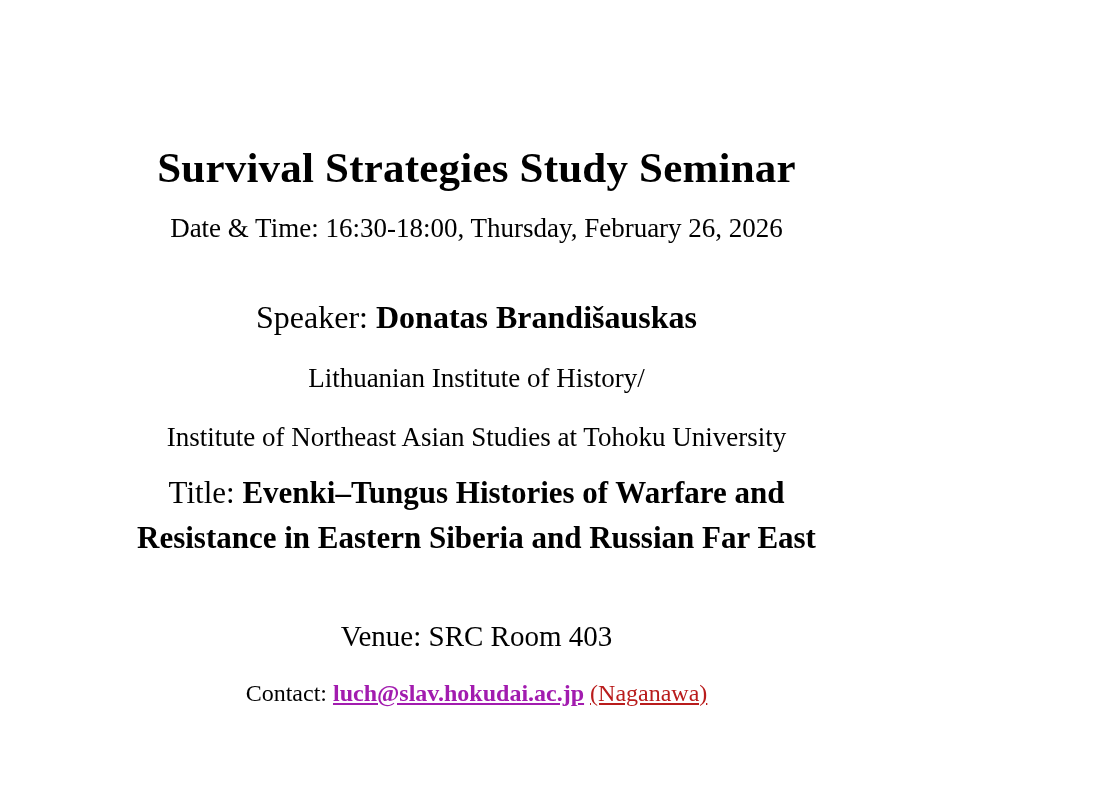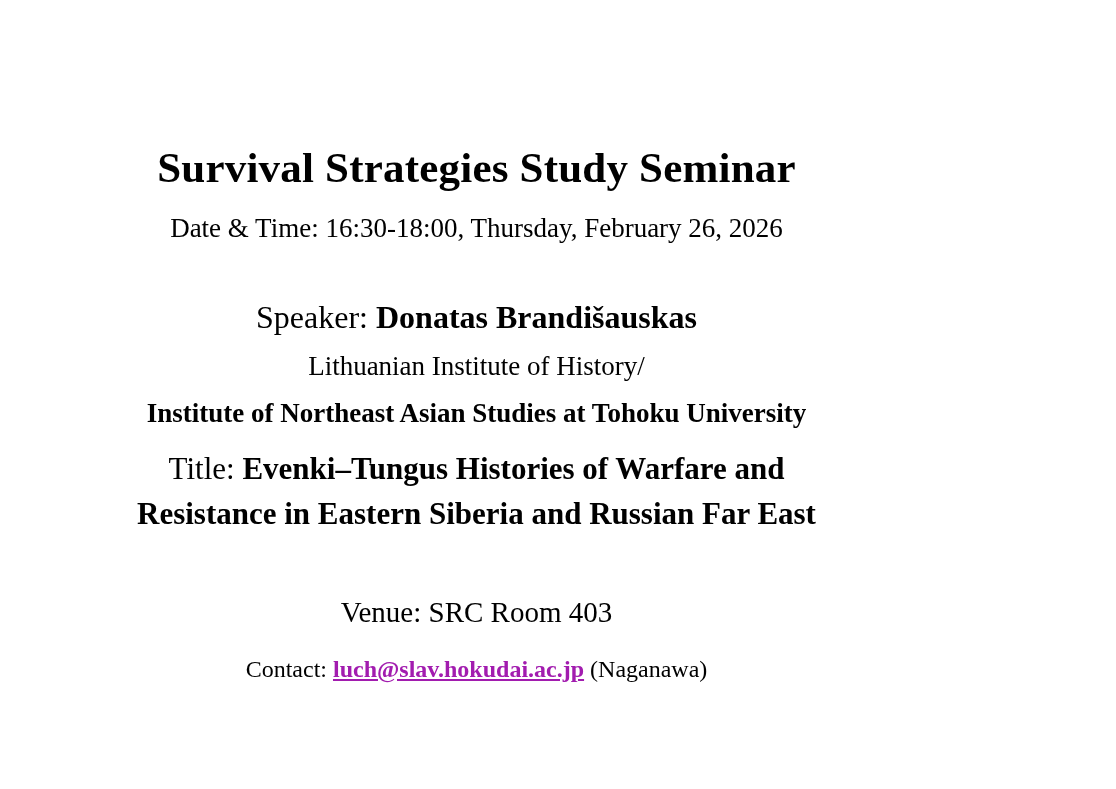--- a/index.html
+++ b/index.html
@@ -48,30 +48,29 @@
   }
   .speaker-label {
     font-weight: normal;
   }
   .speaker-name {
     font-weight: bold;
   }
   .affil {
     font-size: 27px;
     line-height: 1.45;
-    margin: 0;
+    margin: 12px;
     padding-top: 10px;
     font-family: Liberation Serif, serif;
   }
   .affil2 {
     font-size: 27px;
     line-height: 1.45;
     margin: 0;
     padding-top: 8px;
-    font-weight: bold;
   }
   .title-block {
     padding-top: 14px;
   }
   .talk-line {
     font-size: 31px;
     line-height: 1.45;
     margin: 0;
     font-weight: bold;
   }
@@ -89,21 +88,22 @@
     margin: 0;
     padding-top: 22px;
     line-height: 1.3;
   }
   .contact a {
     color: #a21caf;
     text-decoration: underline;
     font-weight: bold;
   }
   .contact .suffix {
-    color: #000000;
+    color: #b91c1c;
+    text-decoration: underline;
   }
 </style>
 </head>
 <body>
 
 <div class="page">
 
   <h1 class="title center">Survival Strategies Study Seminar</h1>
 
   <p class="datetime center">

